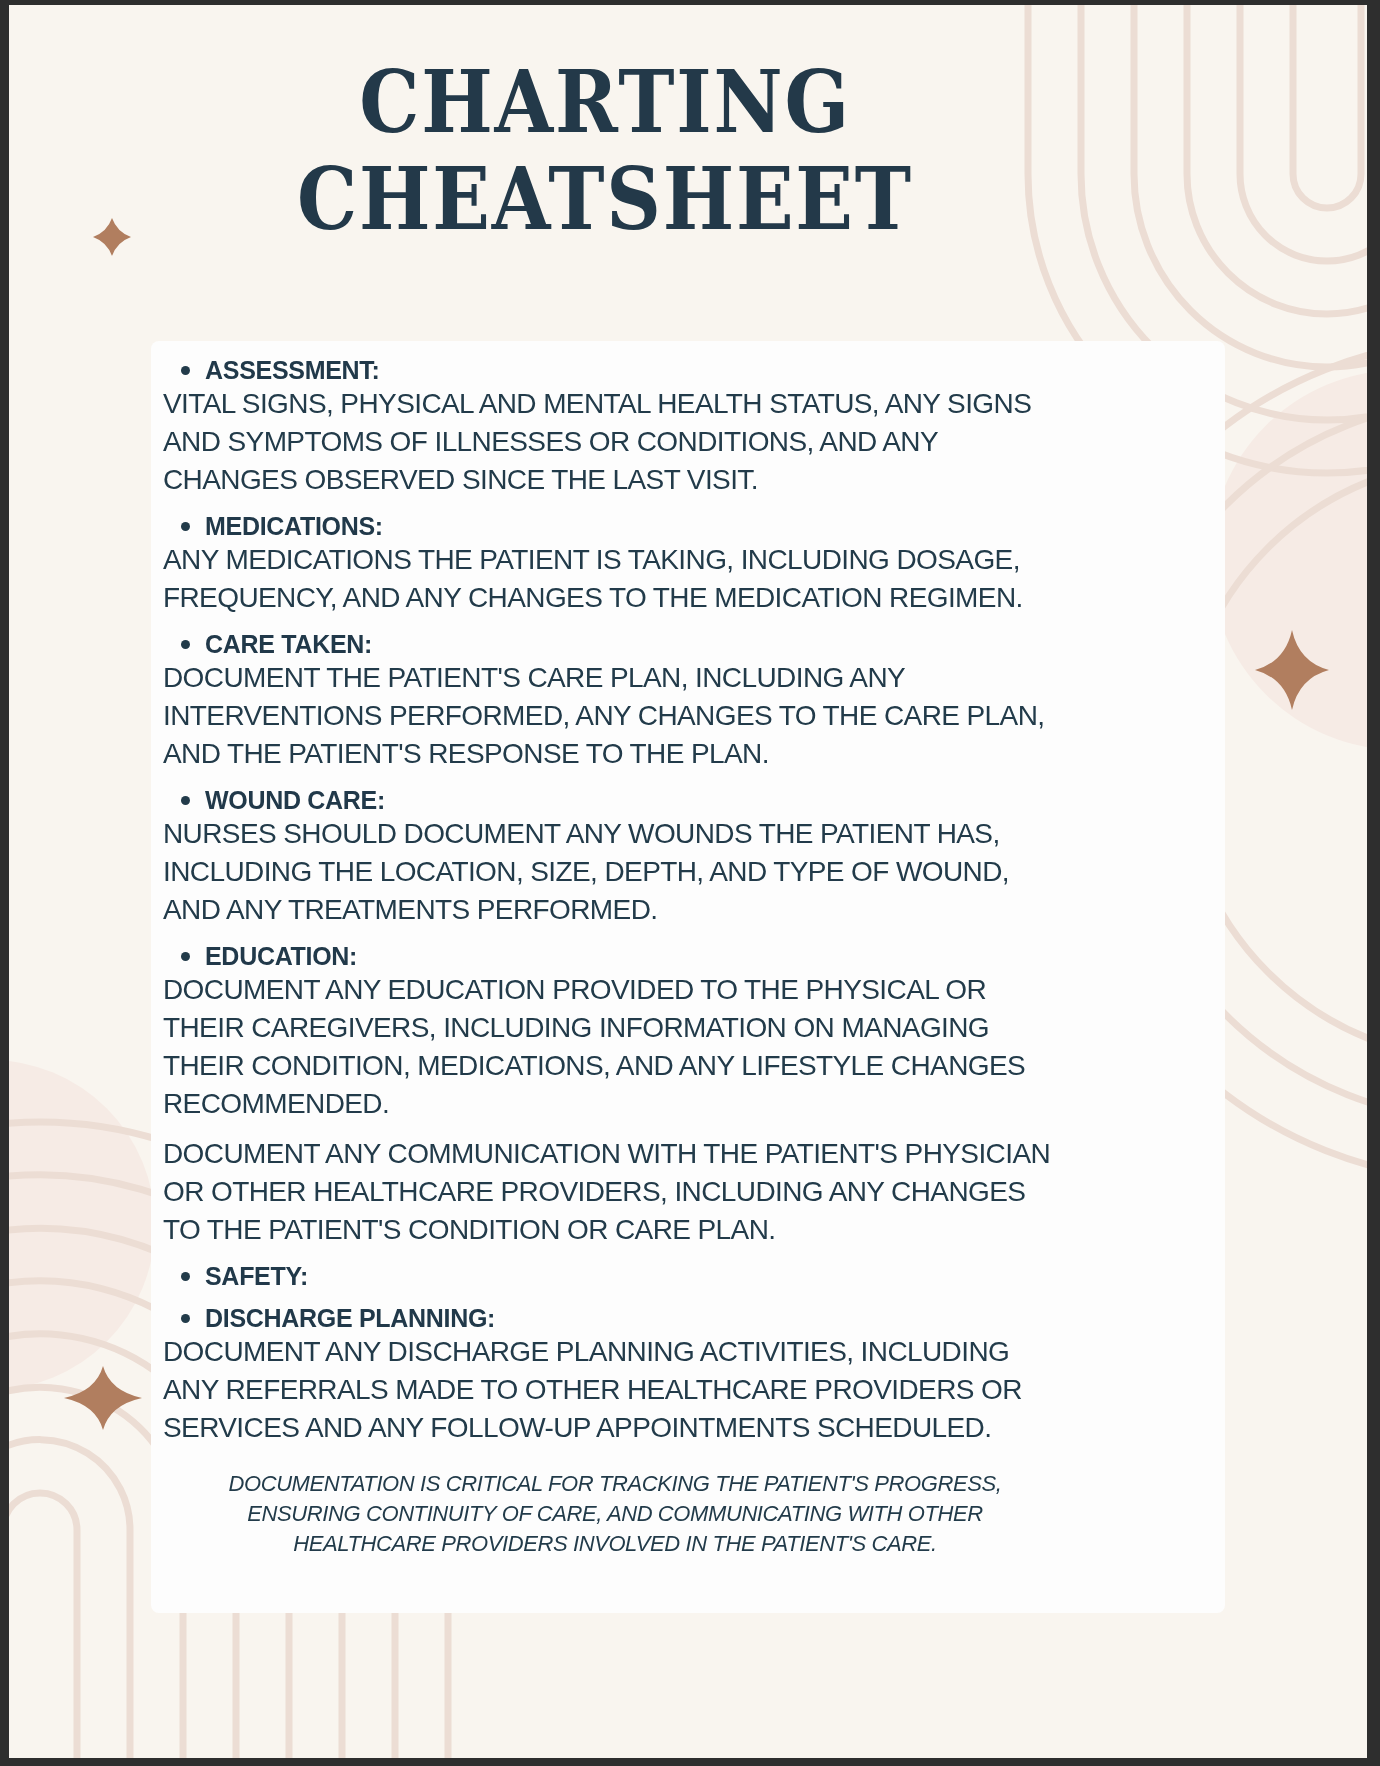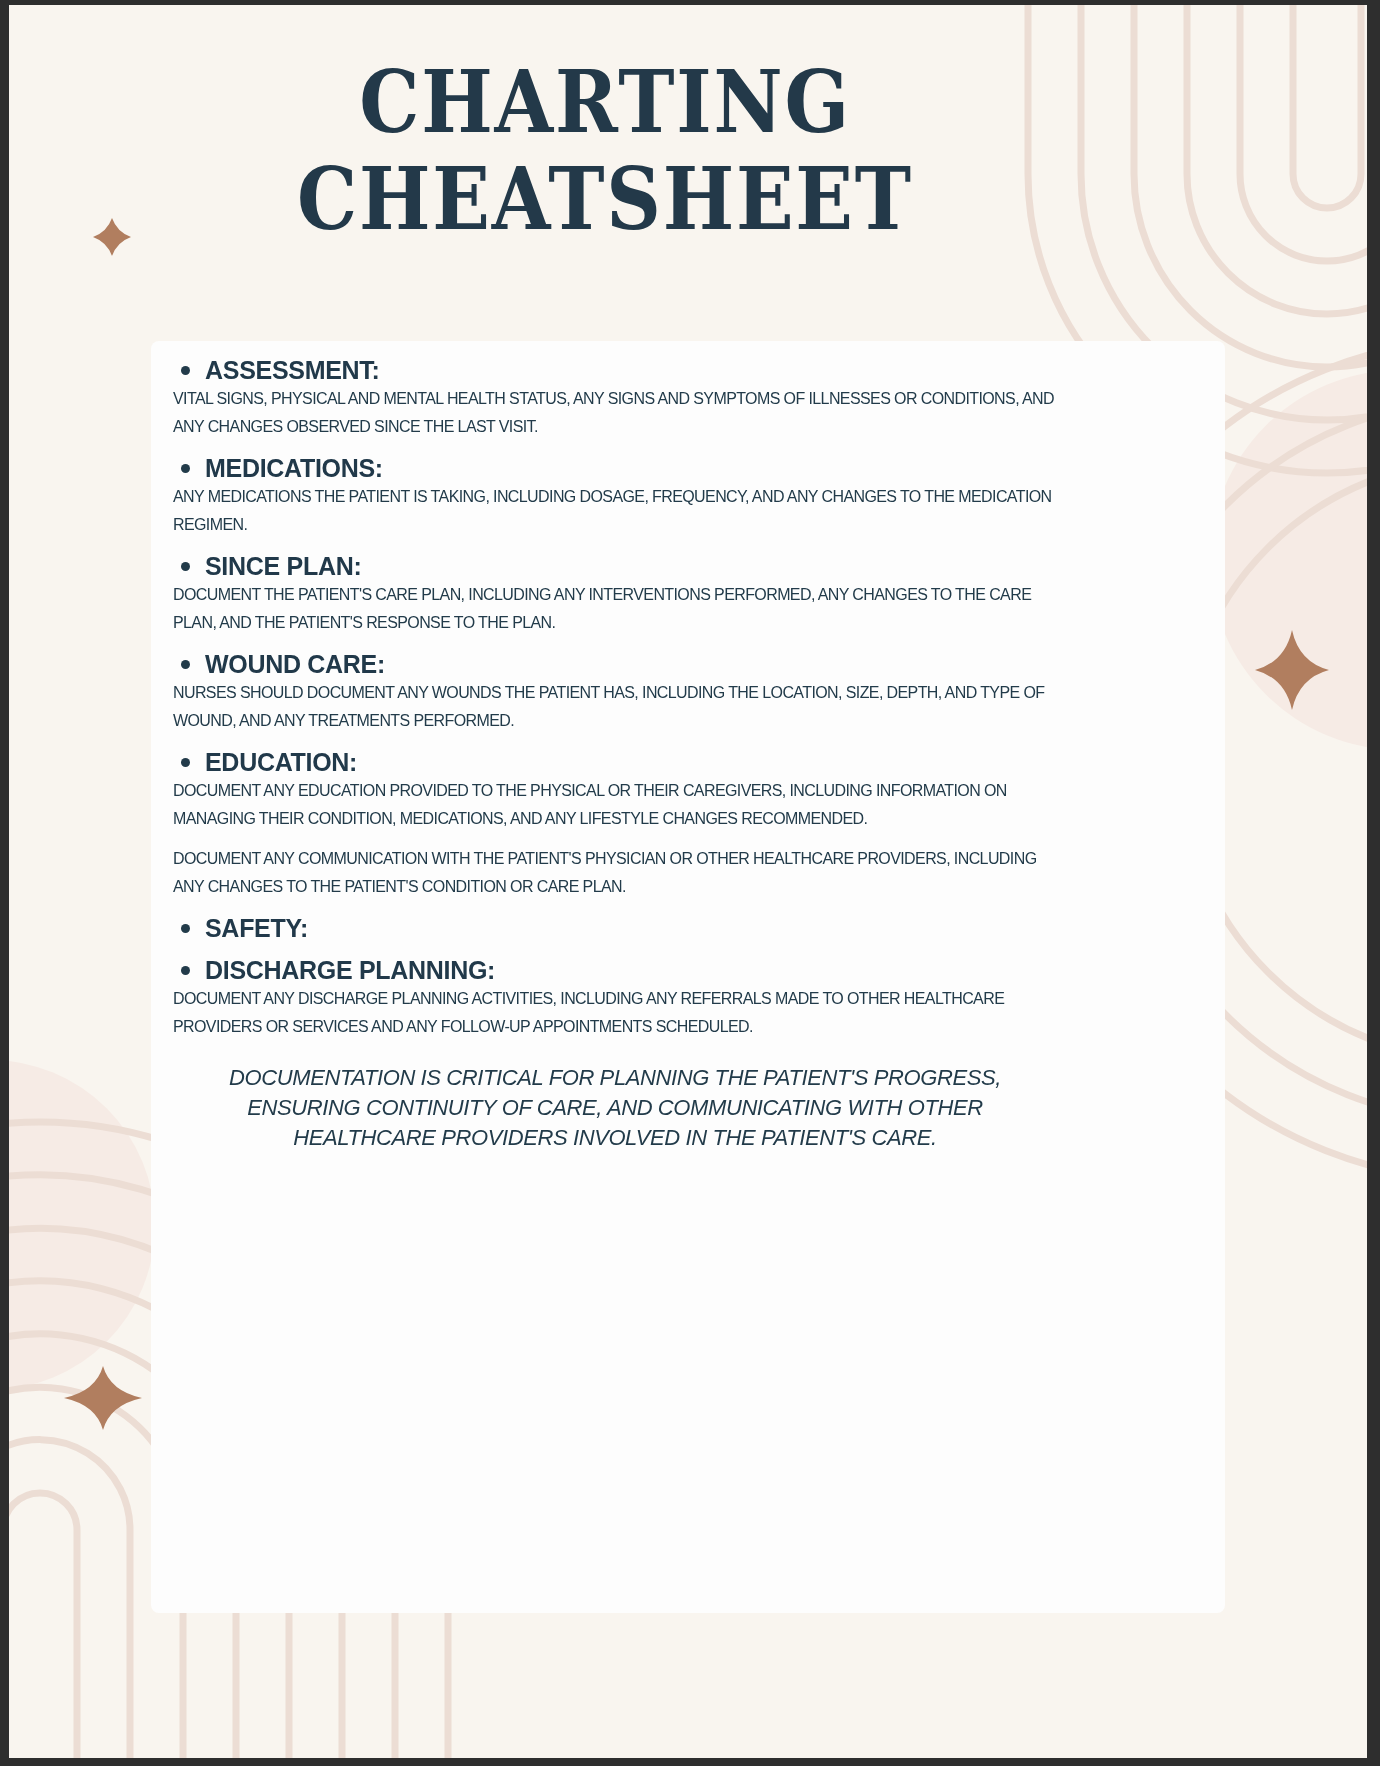--- a/index.html
+++ b/index.html
@@ -61,25 +61,24 @@
     width:9px;height:9px;border-radius:50%;
     background:#223b4a;flex:0 0 auto;
   }
   .sec-head .h-label{
     font-size:25px;
     font-weight:bold;
     letter-spacing:-0.3px;
     color:#21394a;
   }
   .sec-body{
-    font-size:16px;
-    line-height:28px;
+    font-size:28px;
+    line-height:38px;
     letter-spacing:-0.6px;
     color:#223b4a;
-    margin-left:10px;
   }
   .footer-note{
     width:845px;
     margin:22px auto 0 auto;
     text-align:center;
     font-style:italic;
     font-size:22px;
     line-height:30px;
     letter-spacing:-0.4px;
     color:#223b4a;
@@ -152,21 +151,21 @@
     <div class="sec-head">
       <span class="dot"></span>
       <span class="h-label">MEDICATIONS:</span>
     </div>
     <div class="sec-body">ANY MEDICATIONS THE PATIENT IS TAKING, INCLUDING DOSAGE, FREQUENCY, AND ANY CHANGES TO THE MEDICATION REGIMEN.</div>
   </div>
 
   <div class="section">
     <div class="sec-head">
       <span class="dot"></span>
-      <span class="h-label">SINCE PLAN:</span>
+      <span class="h-label">CARE TAKEN:</span>
     </div>
     <div class="sec-body">DOCUMENT THE PATIENT'S CARE PLAN, INCLUDING ANY INTERVENTIONS PERFORMED, ANY CHANGES TO THE CARE PLAN, AND THE PATIENT'S RESPONSE TO THE PLAN.</div>
   </div>
 
   <div class="section">
     <div class="sec-head">
       <span class="dot"></span>
       <span class="h-label">WOUND CARE:</span>
     </div>
     <div class="sec-body">NURSES SHOULD DOCUMENT ANY WOUNDS THE PATIENT HAS, INCLUDING THE LOCATION, SIZE, DEPTH, AND TYPE OF WOUND, AND ANY TREATMENTS PERFORMED.</div>
@@ -192,21 +191,21 @@
   </div>
 
   <div class="section">
     <div class="sec-head">
       <span class="dot"></span>
       <span class="h-label">DISCHARGE PLANNING:</span>
     </div>
     <div class="sec-body">DOCUMENT ANY DISCHARGE PLANNING ACTIVITIES, INCLUDING ANY REFERRALS MADE TO OTHER HEALTHCARE PROVIDERS OR SERVICES AND ANY FOLLOW-UP APPOINTMENTS SCHEDULED.</div>
   </div>
 </div>
-      <div class="footer-note">DOCUMENTATION IS CRITICAL FOR PLANNING THE PATIENT'S PROGRESS, ENSURING CONTINUITY OF CARE, AND COMMUNICATING WITH OTHER HEALTHCARE PROVIDERS INVOLVED IN THE PATIENT'S CARE.</div>
+      <div class="footer-note">DOCUMENTATION IS CRITICAL FOR TRACKING THE PATIENT'S PROGRESS, ENSURING CONTINUITY OF CARE, AND COMMUNICATING WITH OTHER HEALTHCARE PROVIDERS INVOLVED IN THE PATIENT'S CARE.</div>
     </div>
 
   </div>
 
   <div class="frame-bar frame-top"></div>
   <div class="frame-bar frame-left"></div>
   <div class="frame-bar frame-right"></div>
   <div class="frame-bar frame-bottom"></div>
 </div>
 

